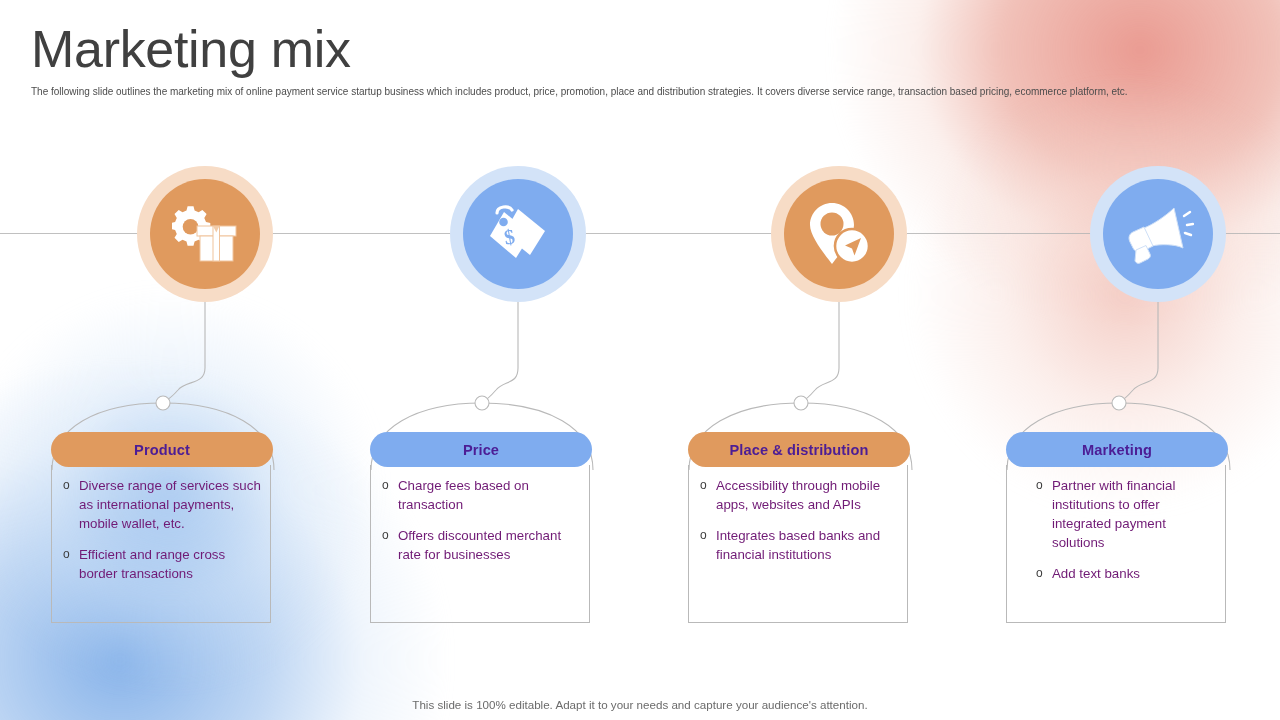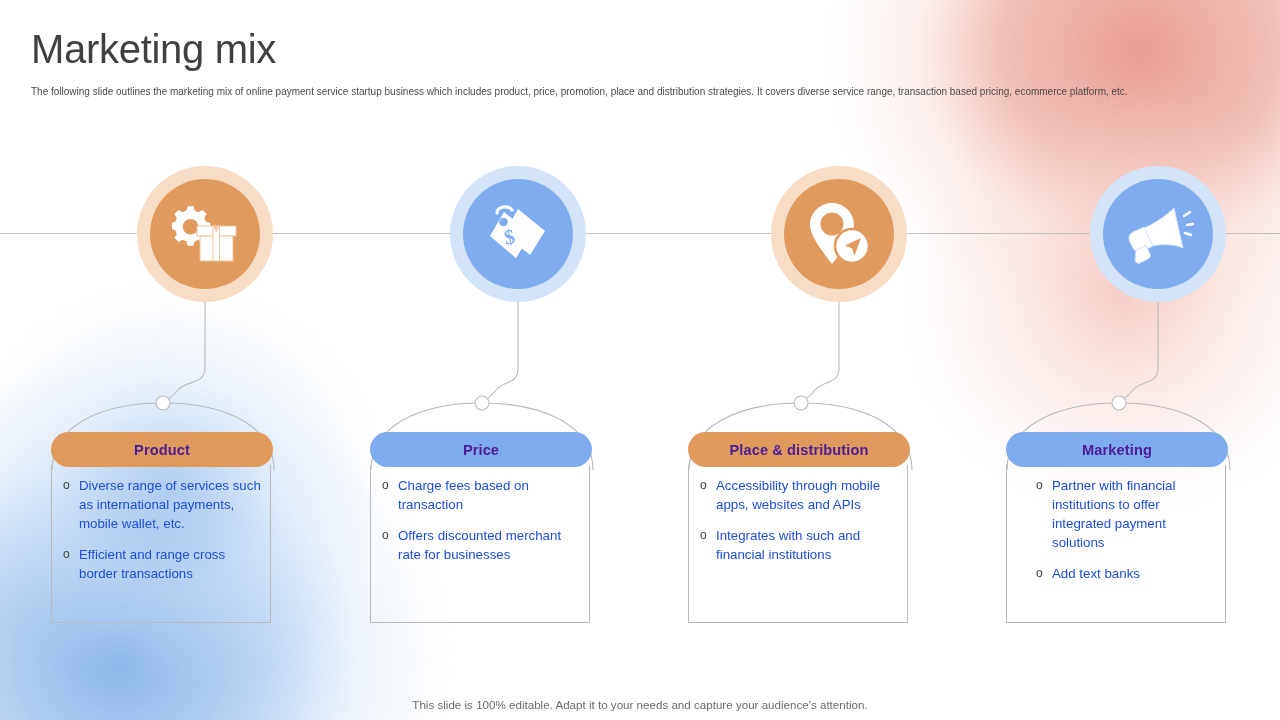--- a/index.html
+++ b/index.html
@@ -30,21 +30,21 @@
   #blob-bl2{
     left:-40px;bottom:30px;width:420px;height:400px;
     background:radial-gradient(closest-side, rgba(150,190,237,.62) 0%, rgba(205,225,247,.36) 55%, rgba(255,255,255,0) 100%);
     filter:blur(10px);
   }
 
   
   #page{position:absolute;inset:0;z-index:2;}
   #page-title{
     position:absolute;left:31px;top:26px;
-    font-size:40px;font-weight:400;color:#404040;
+    font-size:52px;font-weight:400;color:#404040;
     letter-spacing:-.3px;line-height:47px;white-space:nowrap;
   }
   #page-subtitle{
     position:absolute;left:31px;top:84px;width:1185px;
     font-size:10px;line-height:16.5px;color:#4c4c4c;
   }
 
   
   #axis-line{
     position:absolute;left:0;top:233px;width:1280px;height:1px;
@@ -89,21 +89,21 @@
     padding:0 8px 0 12px;box-sizing:border-box;
   }
   .bullet-row{
     display:flex;align-items:flex-start;margin-bottom:12px;
   }
   .bullet-mark{
     flex:0 0 auto;width:16px;font-size:12px;line-height:19px;
     color:#3d3d3d;font-family:"Liberation Sans", sans-serif;
   }
   .bullet-text{
-    flex:1 1 auto;font-size:13.3px;line-height:19px;color:#1d4ed8;
+    flex:1 1 auto;font-size:13.3px;line-height:19px;color:#701a75;
   }
   .card.c4 .card-body{padding-left:30px;}
 
   
   #footer-note{
     position:absolute;left:0;top:698px;width:1280px;text-align:center;
     font-size:11.6px;color:#6b6b6b;
   }
 </style>
 </head>
@@ -242,21 +242,21 @@
   <div class="card orange c3" style="left:688px;">
     <div class="card-box"></div>
     <div class="card-header">Place &amp; distribution</div>
     <div class="card-body">
       <div class="bullet-row">
         <span class="bullet-mark">o</span>
         <span class="bullet-text">Accessibility through mobile apps, websites and APIs</span>
       </div>
       <div class="bullet-row">
         <span class="bullet-mark">o</span>
-        <span class="bullet-text">Integrates with such and financial institutions</span>
+        <span class="bullet-text">Integrates based banks and financial institutions</span>
       </div>
     </div>
   </div>
 
   <div class="card blue c4" style="left:1006px;">
     <div class="card-box"></div>
     <div class="card-header">Marketing</div>
     <div class="card-body">
       <div class="bullet-row">
         <span class="bullet-mark">o</span>

